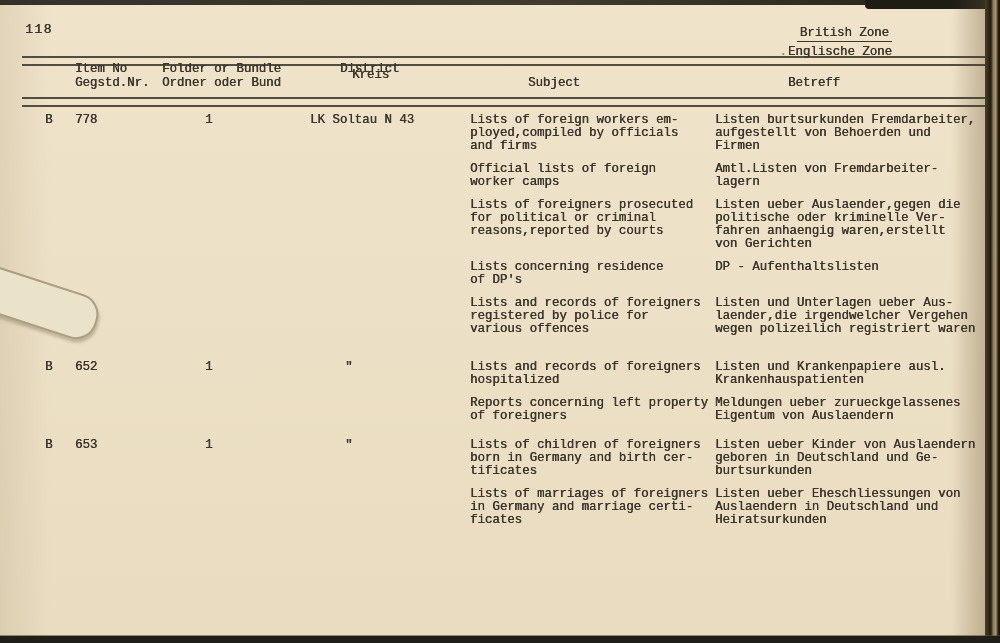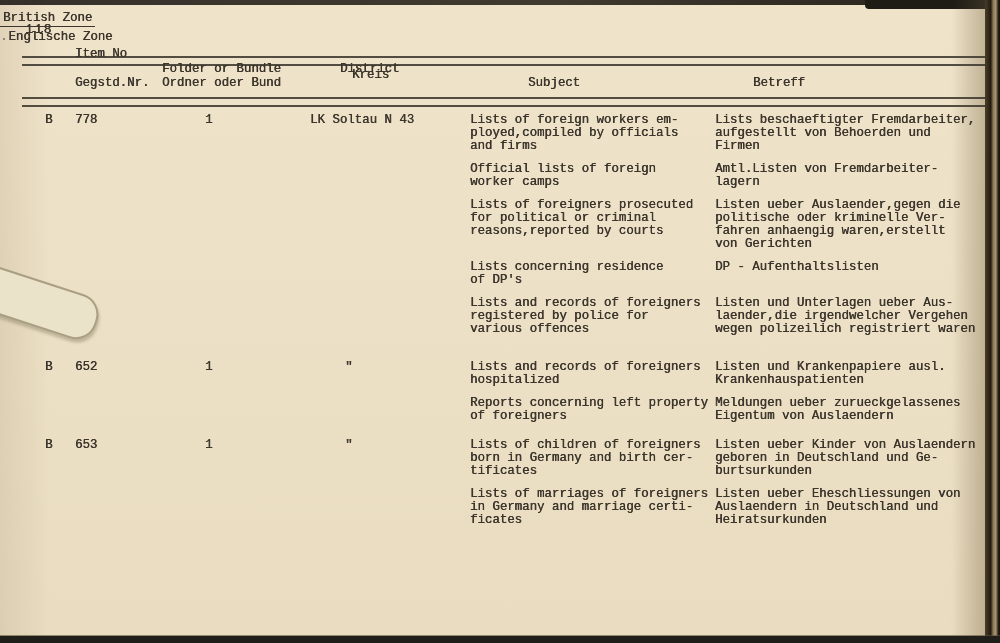--- a/index.html
+++ b/index.html
@@ -28,21 +28,21 @@
     background:linear-gradient(90deg, rgba(0,0,0,0), rgba(130,110,75,0.25)); }
 
   
   .tab { position:absolute; left:-34px; top:279px; width:130px; height:42px;
     border-radius:21px; background:#eae3ca; border:2.5px solid #ab9f83;
     box-shadow:2px 3px 3px rgba(110,100,75,0.35);
     transform:rotate(18deg); }
 
   .page-number { position:absolute; left:25px; top:23px; font-size:13px; letter-spacing:1.5px; }
 
-  .titles { position:absolute; top:12px; left:0; width:892px; text-align:left; }
+  .titles { position:absolute; top:27px; left:0; width:892px; text-align:right; }
   .title { display:inline-block; border-bottom:1.6px solid #3c352c; padding:0 3px 1px; }
   .subtitle { margin-top:4px; }
   .subtitle-mark { opacity:0.5; margin-right:1px; }
 
   .rule { position:absolute; left:22px; right:14px; height:6px;
     border-top:2px solid rgba(62,56,46,0.88); border-bottom:2px solid rgba(62,56,46,0.88); }
   .rule-1 { top:56px; }
   .rule-2 { top:97px; }
 
   .colh { position:absolute; white-space:nowrap; }
@@ -74,42 +74,42 @@
 
   <div class="titles">
     <div>
       <span class="title typed">British Zone</span>
     </div>
     <div class="subtitle typed"><span class="subtitle-mark">.</span><span>Englische Zone</span></div>
   </div>
 
   <div class="rule rule-1"></div>
 
-  <span class="colh typed" style="left:75px;top:48px">Item No</span>
+  <span class="colh typed" style="left:75px;top:63px">Item No</span>
   <span class="colh typed" style="left:75px;top:77px">Gegstd.Nr.</span>
   <span class="colh typed" style="left:162px;top:63px">Folder or Bundle</span>
   <span class="colh typed" style="left:162px;top:77px">Ordner oder Bund</span>
   <span class="colh typed" style="left:340px;top:63px">District</span>
   <span class="colh typed" style="left:352px;top:69px">Kreis</span>
   <span class="colh typed" style="left:528px;top:77px">Subject</span>
-  <span class="colh typed" style="left:753px;top:77px">Betreff</span>
+  <span class="colh typed" style="left:788px;top:77px">Betreff</span>
 
   <div class="rule rule-2"></div>
 
   <div class="row row-651">
     <div class="cell typed">B</div>
     <div class="cell typed">778</div>
     <div class="cell typed">1</div>
     <div class="cell typed">LK Soltau N 43</div>
     <div>
       <div class="entry">
         <div class="subject pre typed">Lists of foreign workers em-
 ployed,compiled by officials
 and firms</div>
-        <div class="betreff pre typed">Lists beschaeftigter Fremdarbeiter,
+        <div class="betreff pre typed">Listen burtsurkunden Fremdarbeiter,
 aufgestellt von Behoerden und
 Firmen</div>
       </div>
       <div class="entry">
         <div class="subject pre typed">Official lists of foreign
 worker camps</div>
         <div class="betreff pre typed">Amtl.Listen von Fremdarbeiter-
 lagern</div>
       </div>
       <div class="entry">

